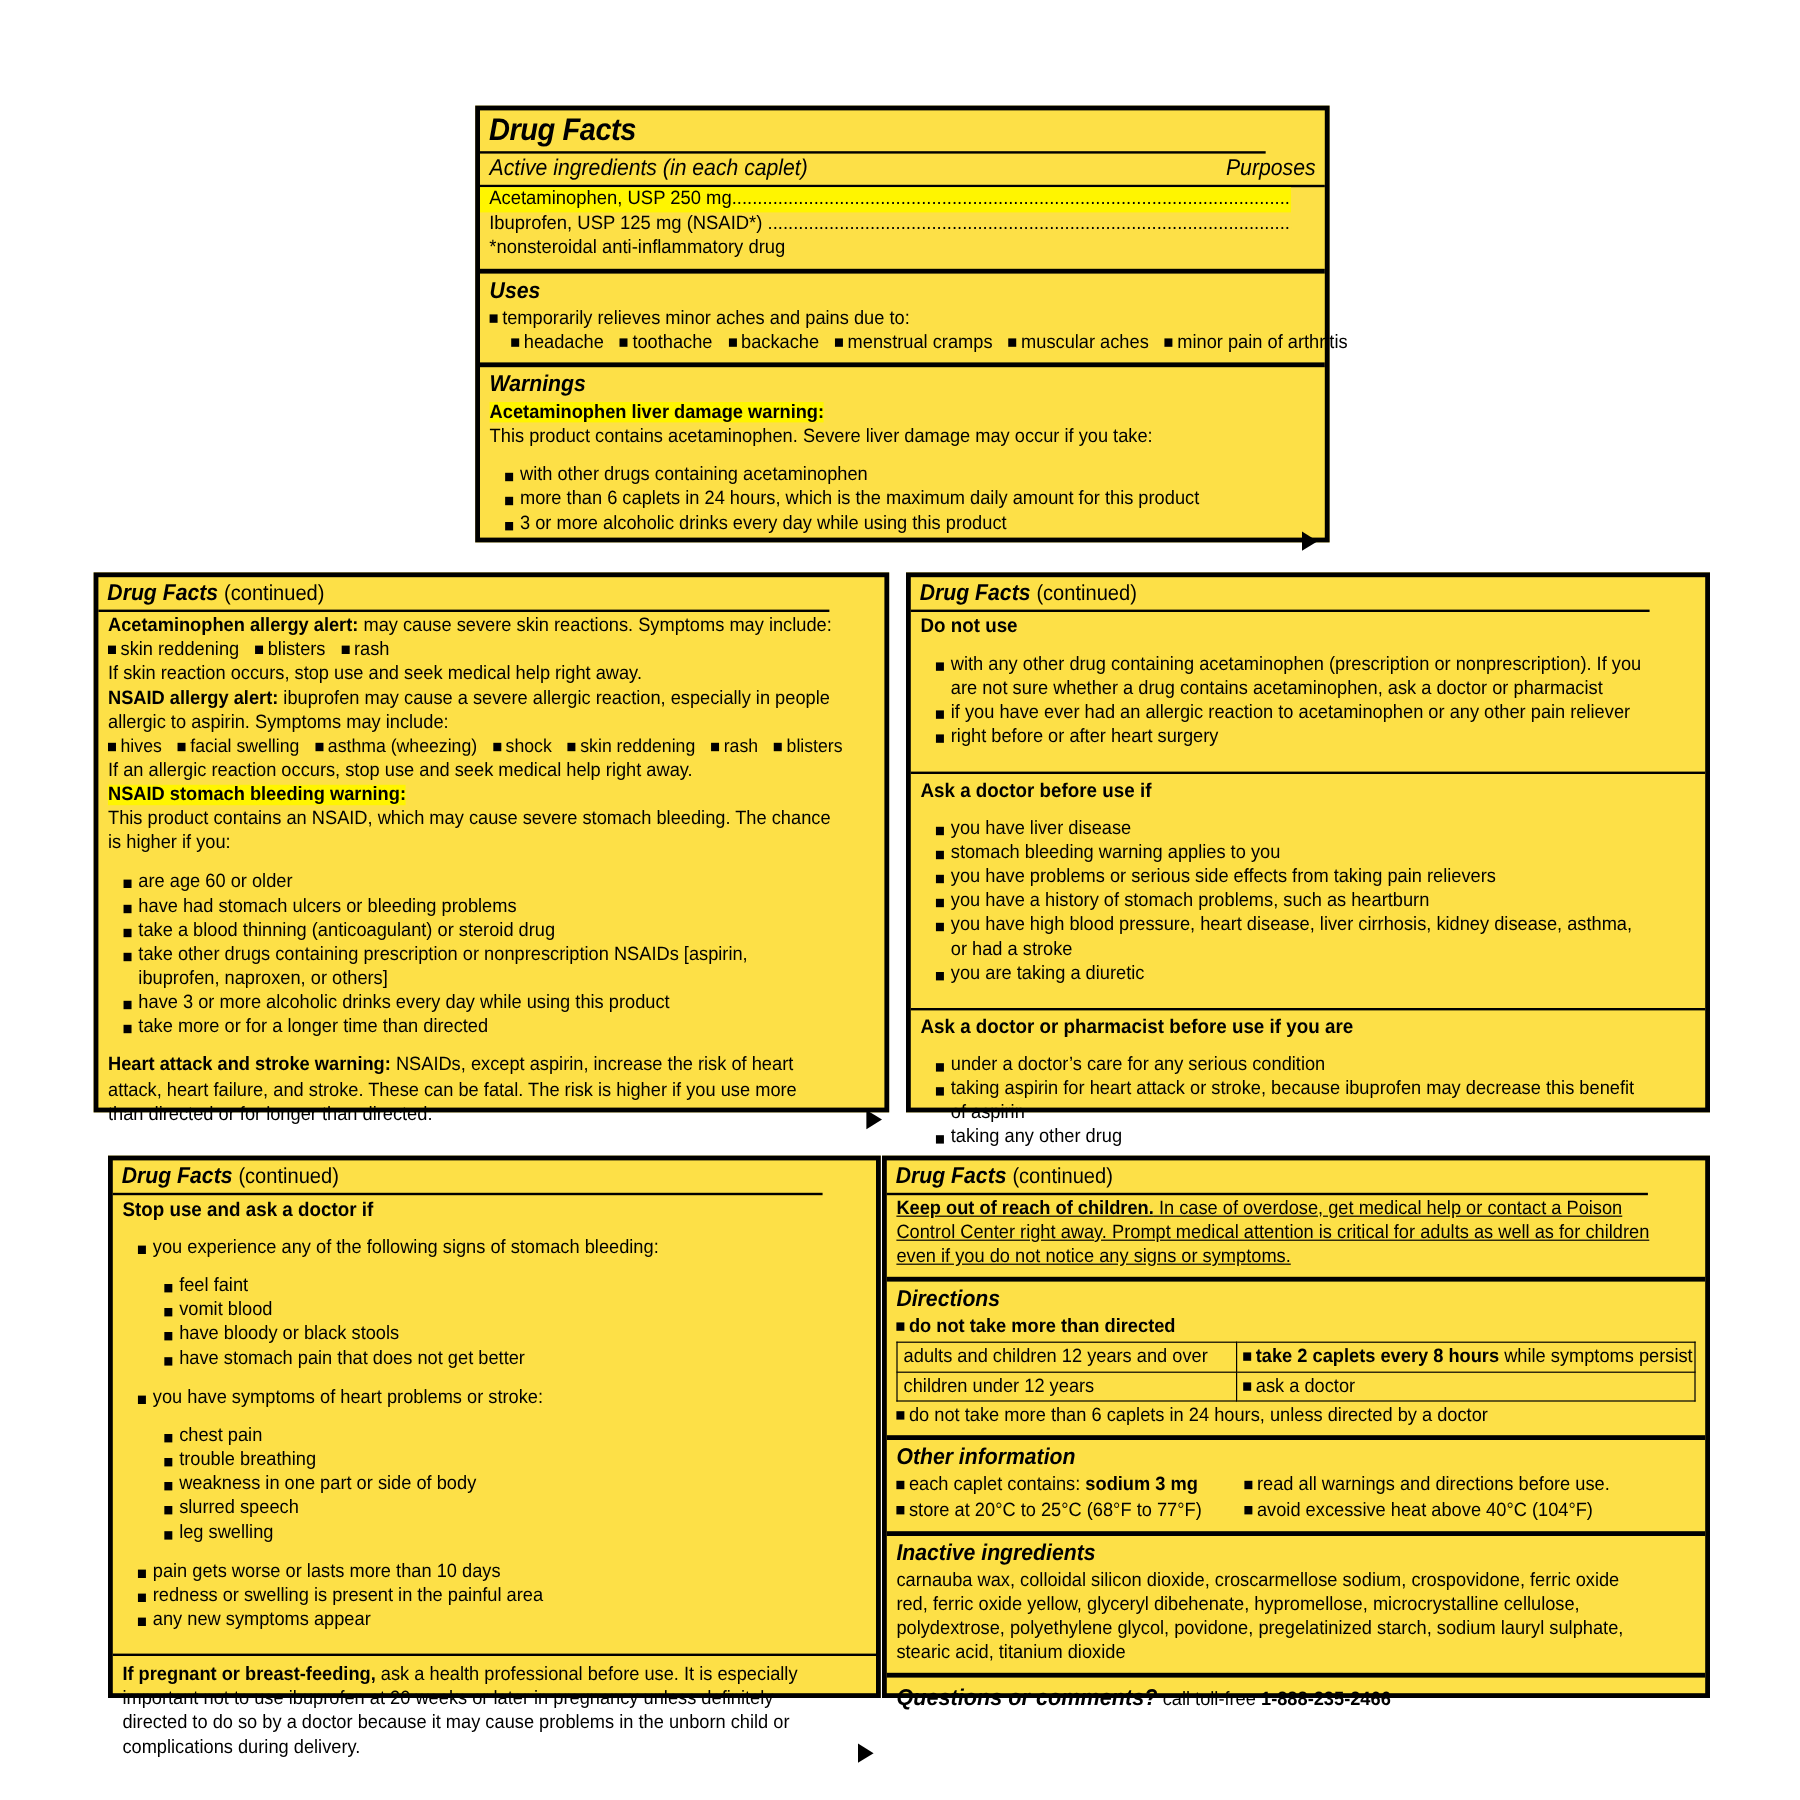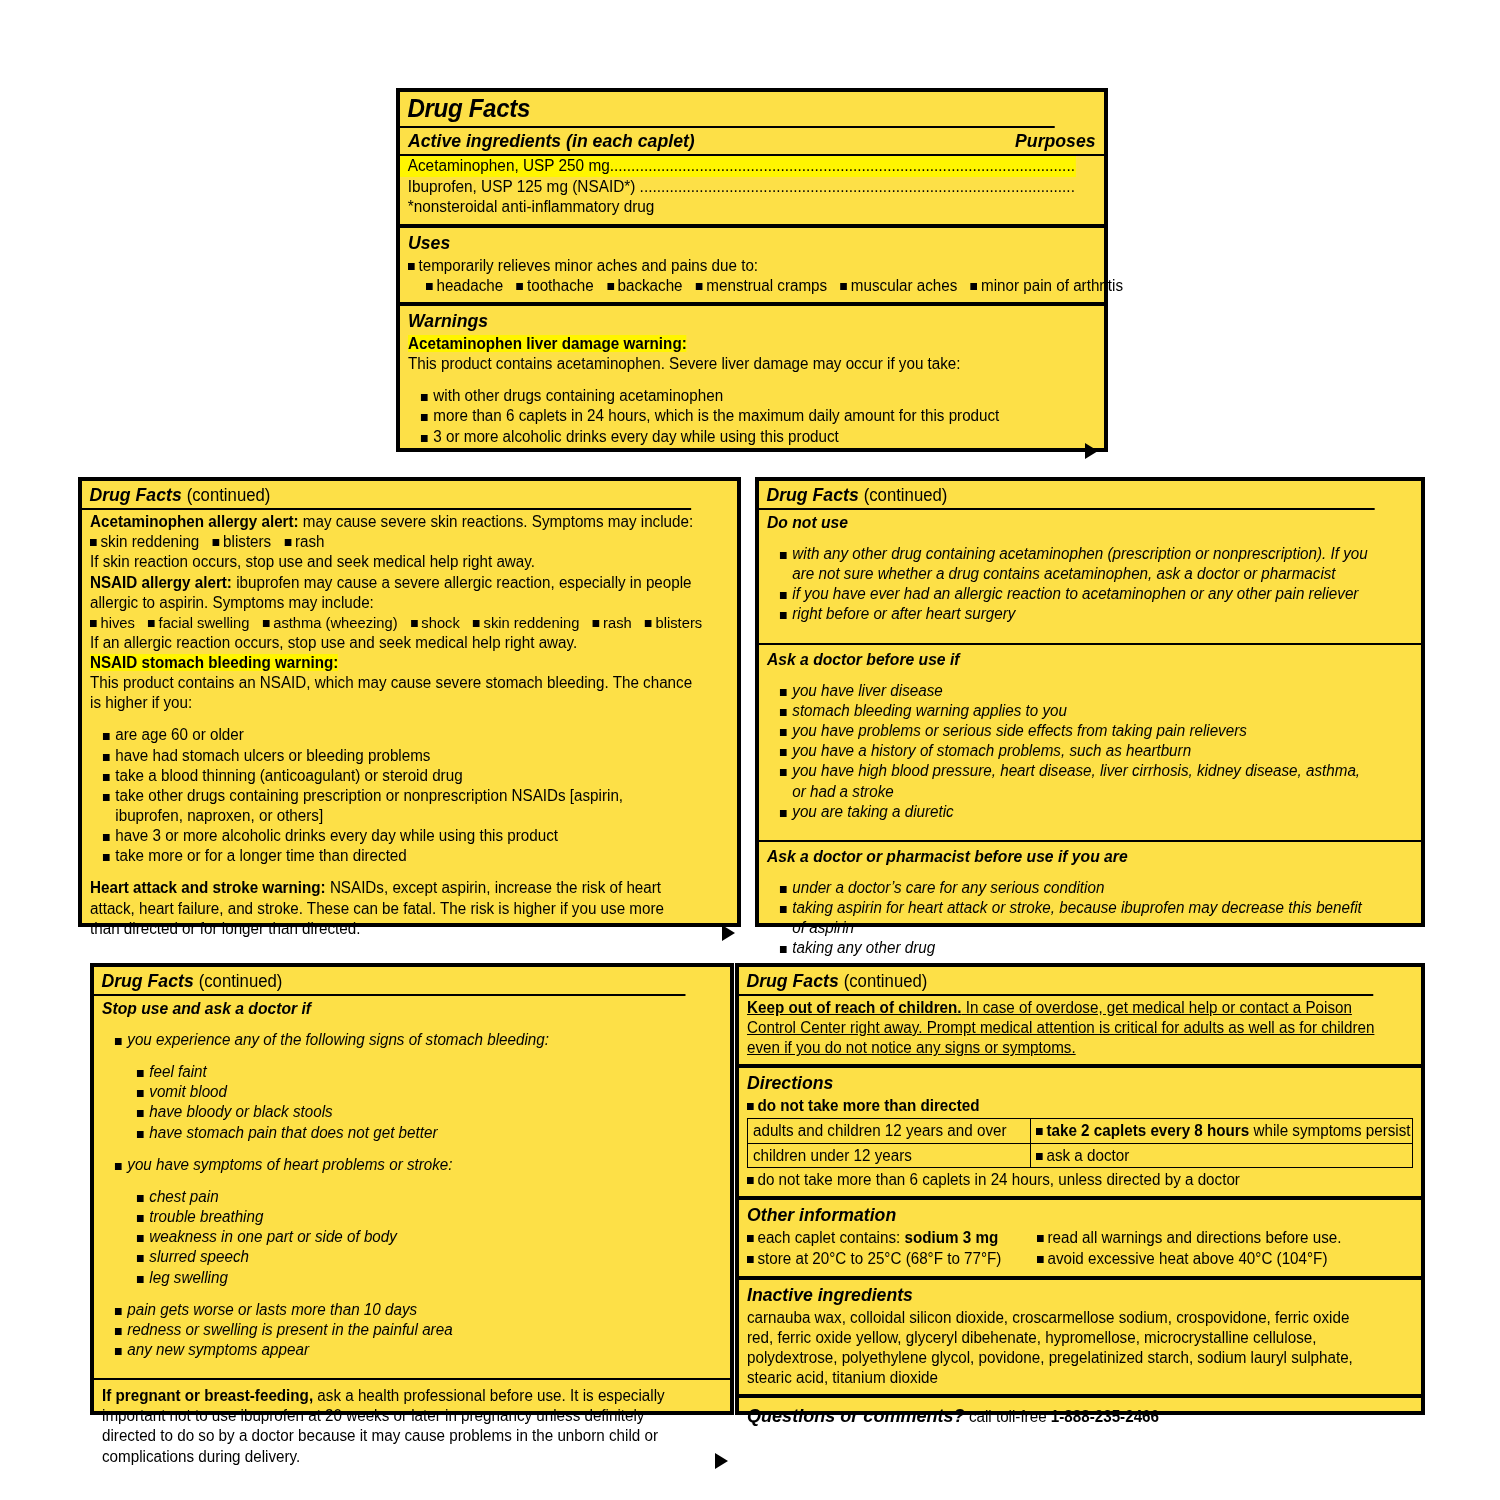--- a/index.html
+++ b/index.html
@@ -30,21 +30,21 @@
     padding: 0;
   }
 
   
   .sec {
     box-sizing: border-box;
     border-bottom: 4px solid #000;
     padding: 4px 8px 6px 8px;
   }
   .sec:last-child { border-bottom: none; }
-  .sec.thin { border-bottom-width: 2px; font-style: italic; }
+  .sec.thin { border-bottom-width: 2px; }
 
   
   .df-title {
     font-style: italic;
     font-weight: bold;
     font-size: 26px;
     letter-spacing: -0.4px;
     line-height: 1.1;
     padding: 2px 8px 3px 8px;
     border-bottom: 2px solid #000;
@@ -84,21 +84,21 @@
     transform: scaleX(0.95);
     transform-origin: left center;
   }
 
   
   .ai-head {
     display: flex;
     justify-content: space-between;
     align-items: baseline;
     font-style: italic;
-    font-weight: bold;
+    font-weight: normal;
     font-size: 19px;
     border-bottom: 2px solid #000;
     padding: 2px 8px 2px 8px;
     line-height: 1.2;
   }
   .ai-head span { transform: scaleX(0.93); transform-origin: left center; display:inline-block; }
   .ai-head span.right { transform-origin: right center; }
 
   .ai-row {
     font-size: 16px;

